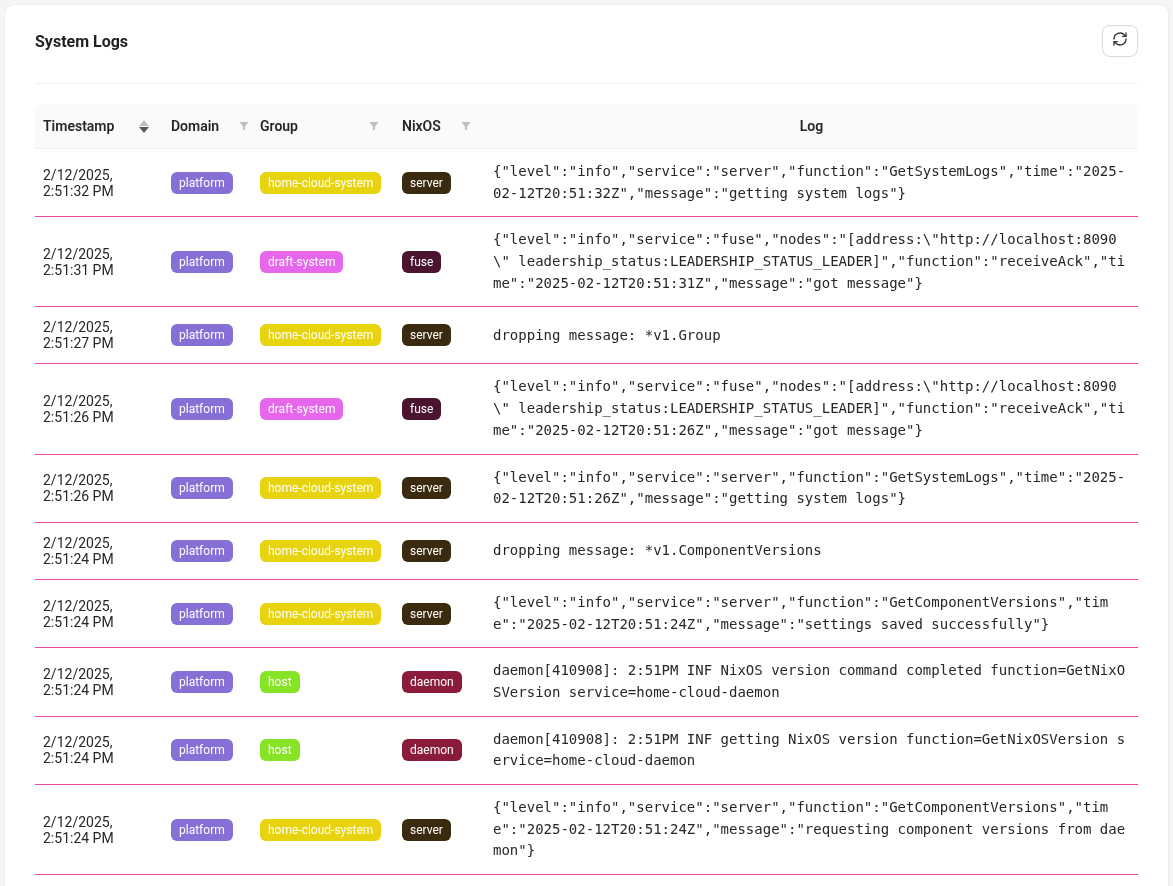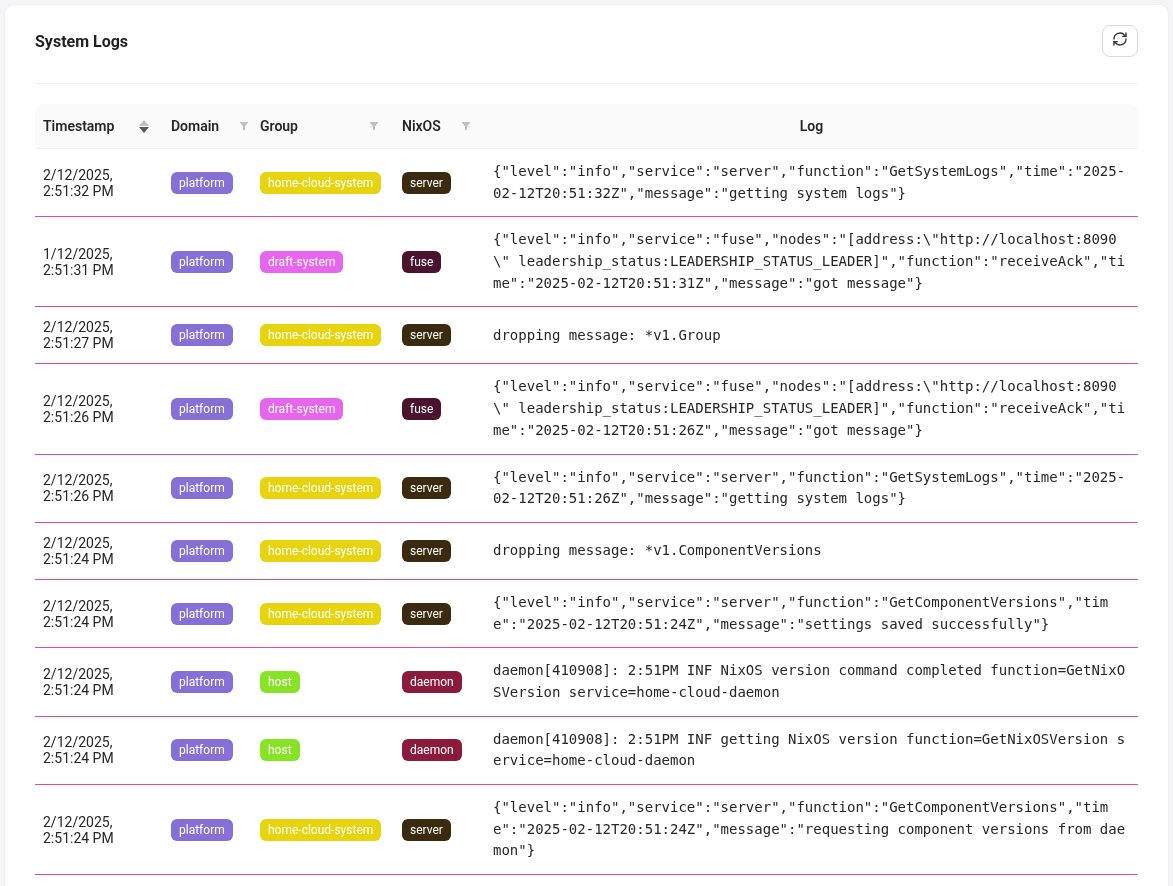--- a/index.html
+++ b/index.html
@@ -189,21 +189,21 @@
           <tr>
             <td>2/12/2025, 2:51:32 PM</td>
             <td><span class="tag" style="background: rgb(134, 112, 214);">platform</span></td>
             <td><span class="tag" style="background: rgb(232, 211, 15);">home-cloud-system</span></td>
             <td><span class="tag" style="background: rgb(58, 43, 15);">server</span></td>
             <td>
               <div class="log-text">{"level":"info","service":"server","function":"GetSystemLogs","time":"2025-02-12T20:51:32Z","message":"getting system logs"}</div>
             </td>
           </tr>
           <tr>
-            <td>1/12/2025, 2:51:31 PM</td>
+            <td>2/12/2025, 2:51:31 PM</td>
             <td><span class="tag" style="background: rgb(134, 112, 214);">platform</span></td>
             <td><span class="tag" style="background: rgb(230, 103, 236);">draft-system</span></td>
             <td><span class="tag" style="background: rgb(74, 20, 49);">fuse</span></td>
             <td>
               <div class="log-text">{"level":"info","service":"fuse","nodes":"[address:\"http://localhost:8090\" leadership_status:LEADERSHIP_STATUS_LEADER]","function":"receiveAck","time":"2025-02-12T20:51:31Z","message":"got message"}</div>
             </td>
           </tr>
           <tr>
             <td>2/12/2025, 2:51:27 PM</td>
             <td><span class="tag" style="background: rgb(134, 112, 214);">platform</span></td>

